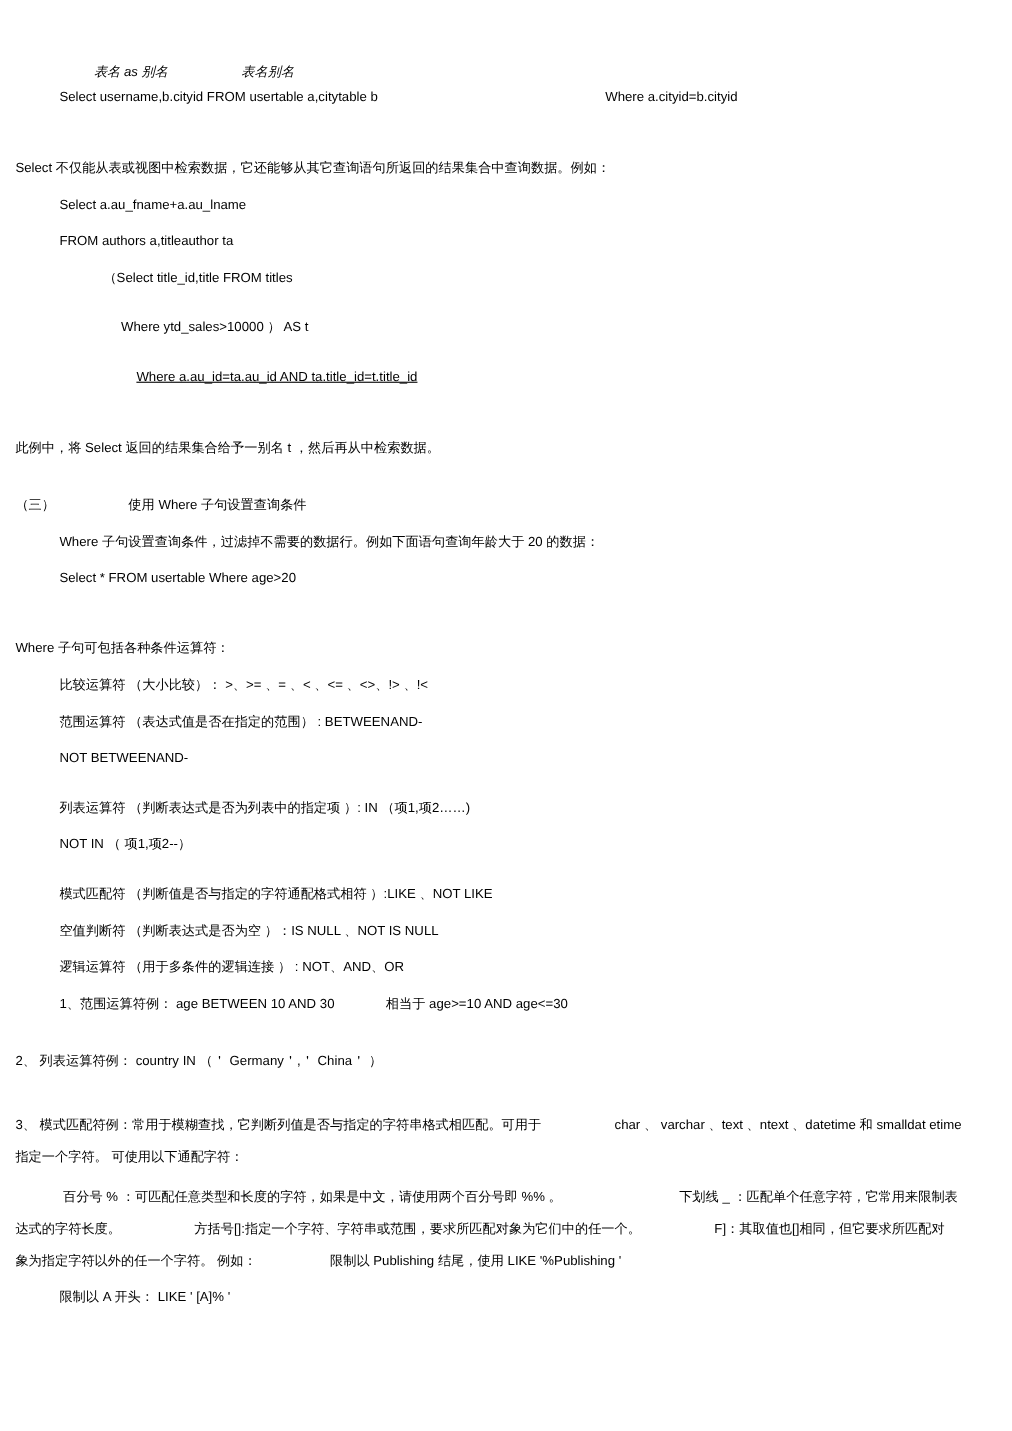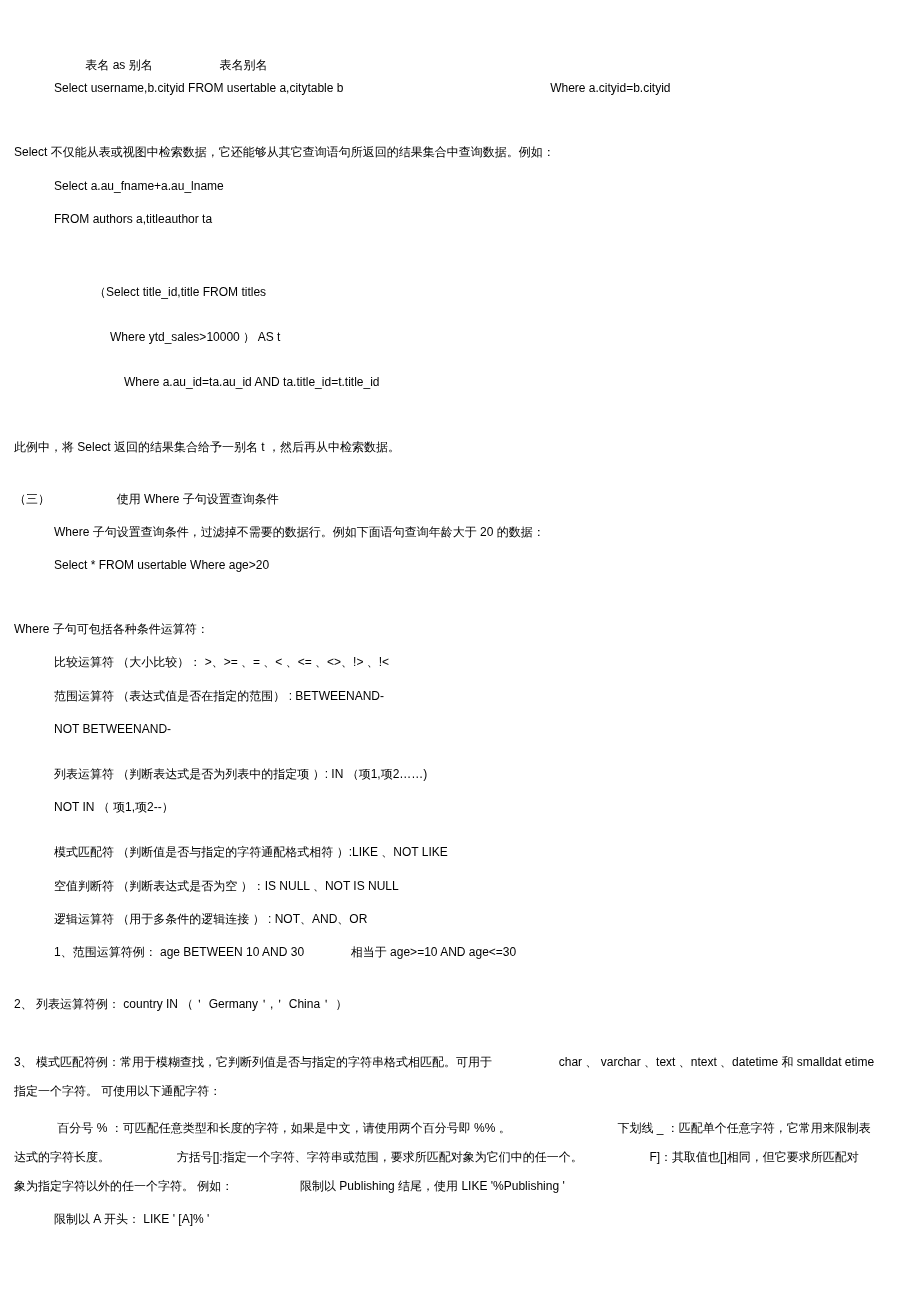--- a/index.html
+++ b/index.html
@@ -10,24 +10,24 @@
       margin: 0;
       padding: 20px 14px;
       width: 892px;
       line-height: 1.6;
     }
     .line {
       margin-bottom: 4px;
     }
     .indent-0 { padding-left: 0; margin-top: 19px; }
     .indent-2 { padding-left: 40px; }
-    .indent-3 { padding-left: 52px; }
-    .indent-4 { padding-left: 80px; margin-top: 40px; }
+    .indent-3 { padding-left: 52px; font-style: italic; }
+    .indent-4 { padding-left: 80px; }
     .indent-5 { padding-left: 96px; }
-    .indent-6 { padding-left: 110px; }
+    .indent-6 { padding-left: 110px; text-decoration: underline; }
     .blank-sm { height: 10px; }
     .blank-md { height: 22px; }
     .blank-lg { height: 36px; }
     .para {
       line-height: 2.4;
       margin-top: 8px;
     }
     .sp { display: inline-block; }
     .w60 { width: 60px; }
     .w200 { width: 200px; }

